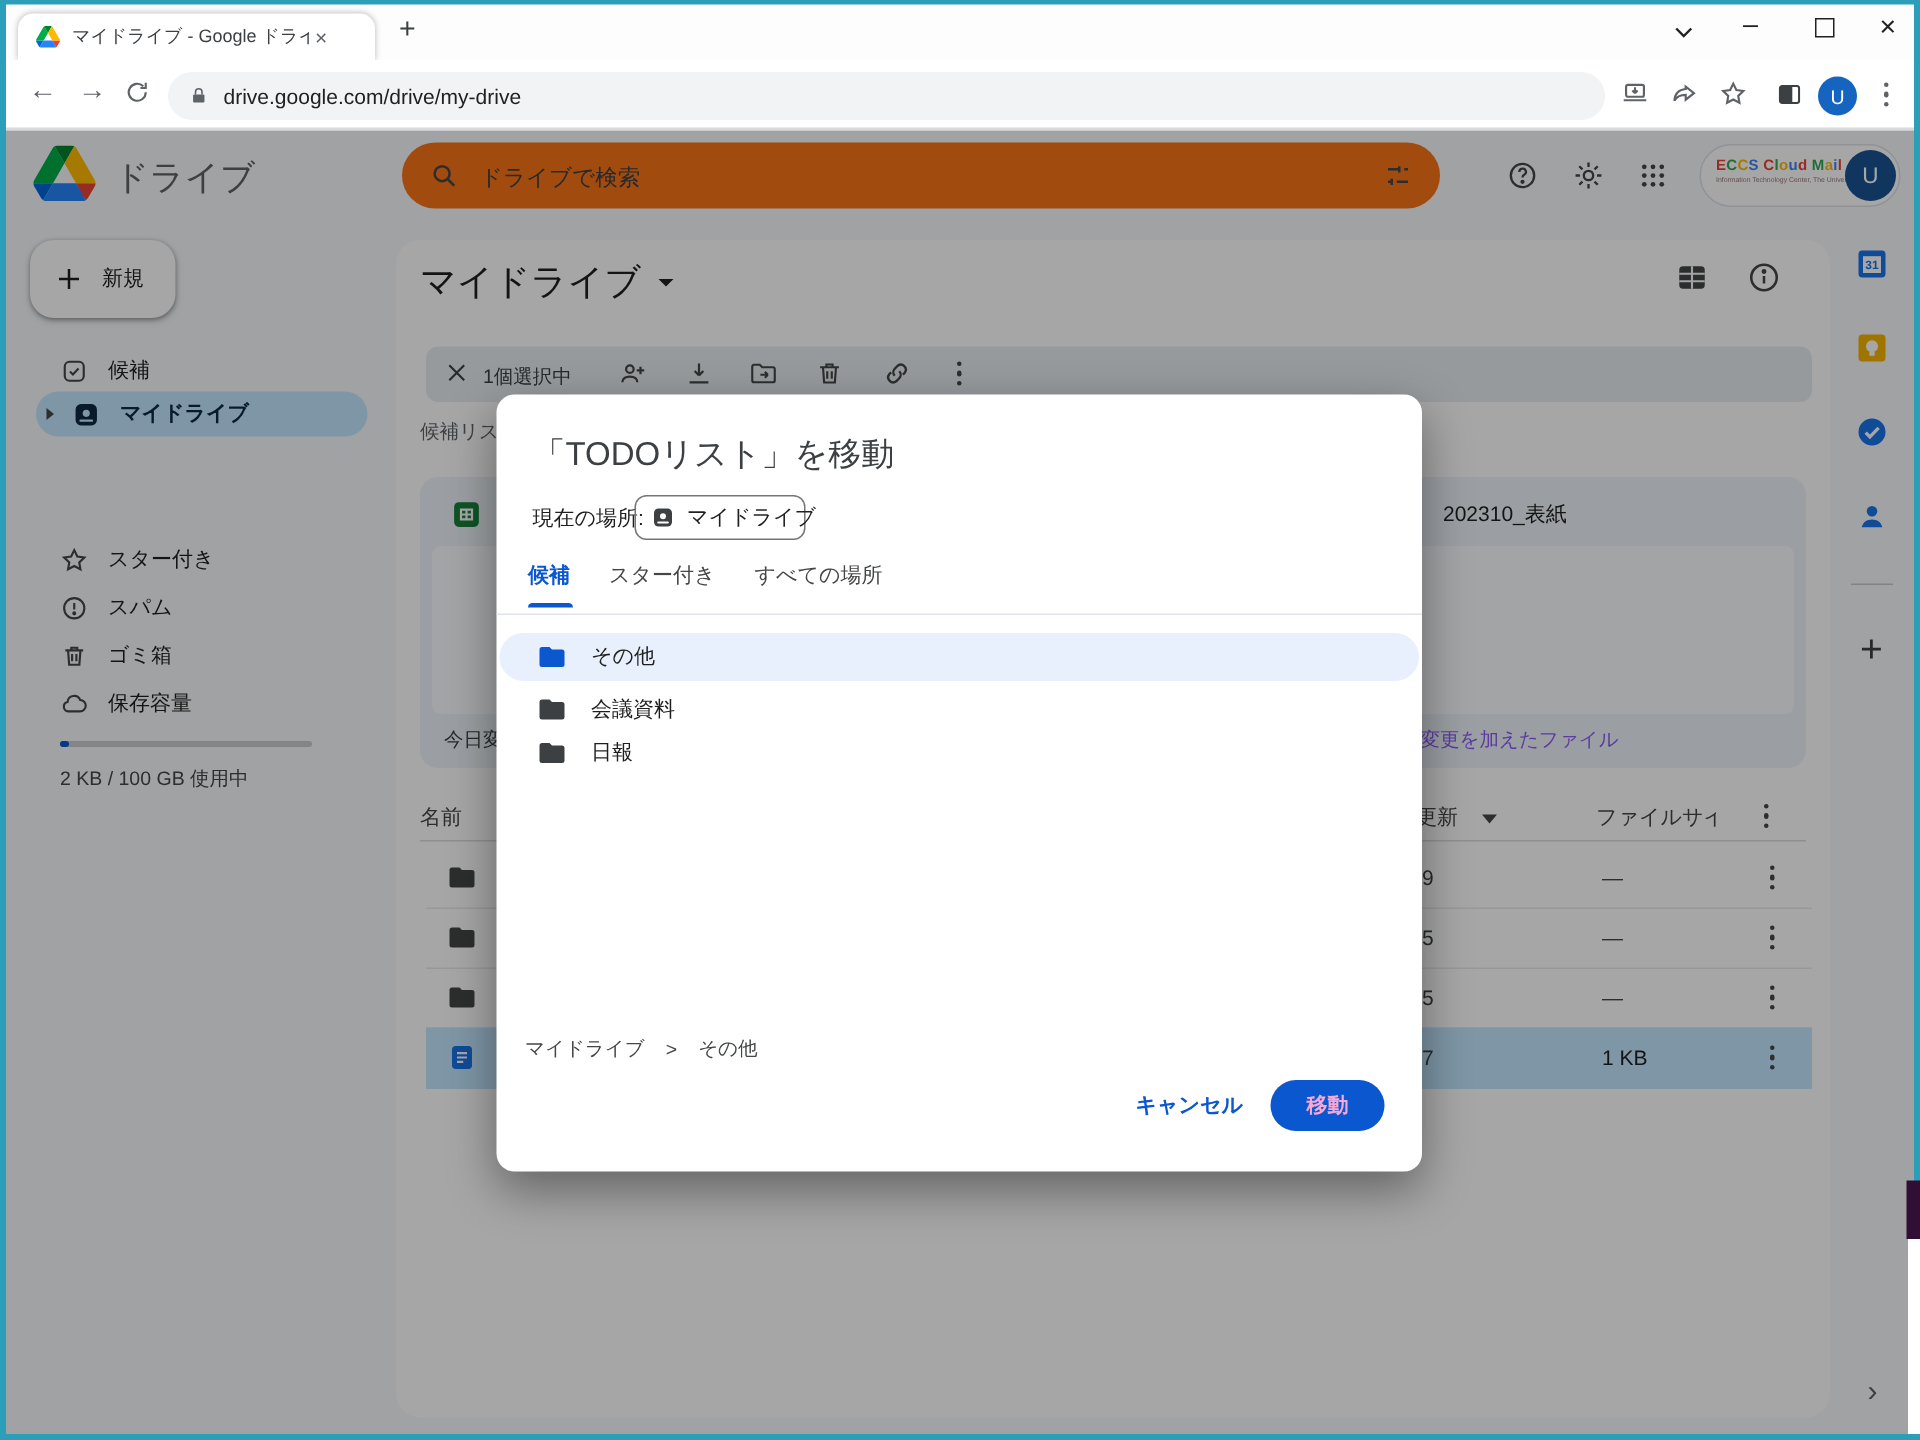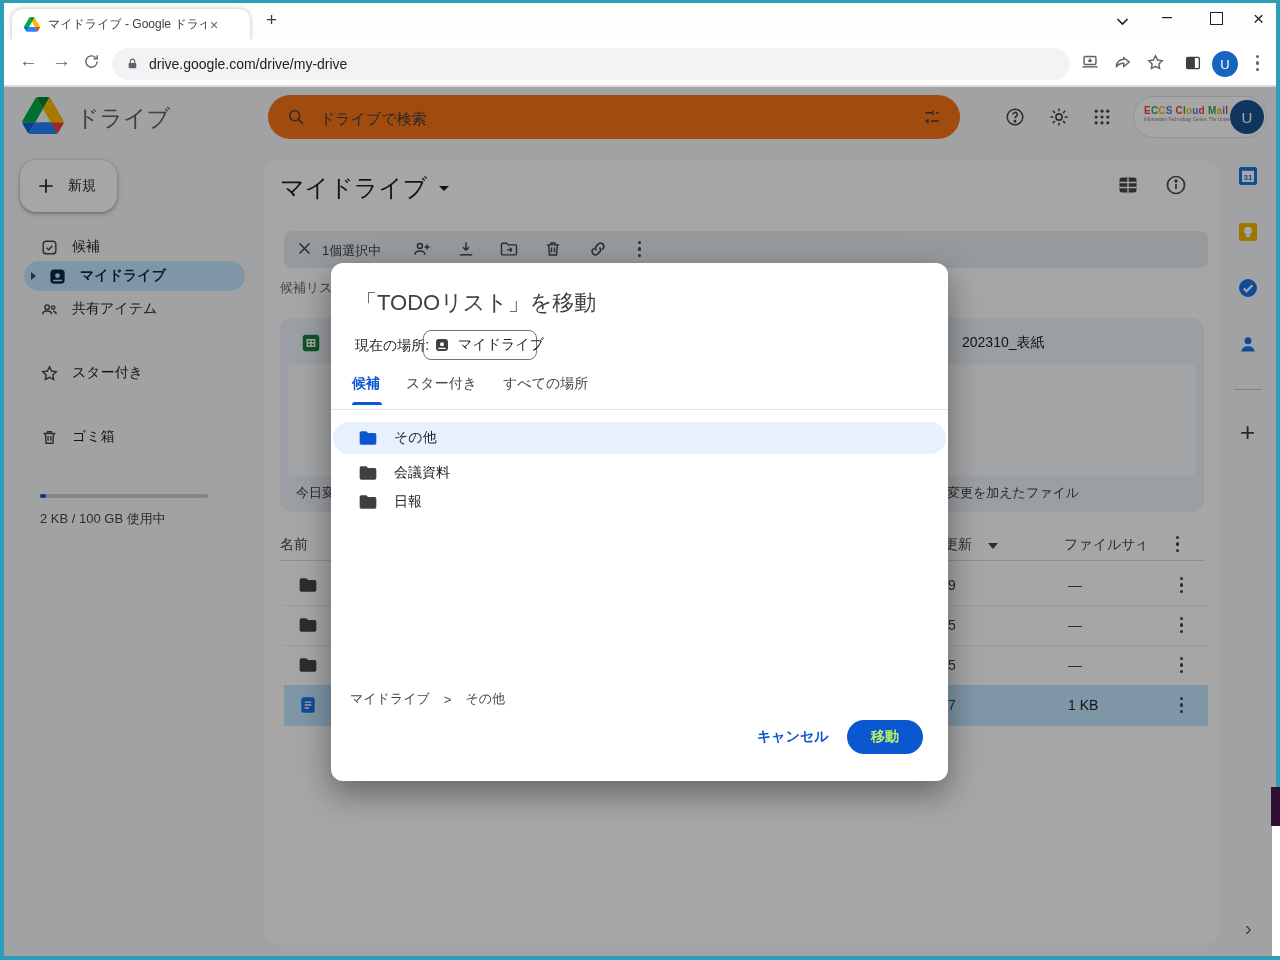--- a/index.html
+++ b/index.html
@@ -65,21 +65,21 @@
   .dlg-chip{position:absolute;left:92px;top:67px;width:114px;height:30px;border:1px solid #747775;border-radius:8px;
             box-sizing:border-box;display:flex;align-items:center;}
   .dlg-tab{font-size:14px;color:#444746;}
   .dlg-tab.active{color:#0b57d0;font-weight:bold;}
   .dfolder{position:absolute;left:2px;width:613px;height:32px;display:flex;align-items:center;}
   .dfolder.sel{background:#e8f0fe;border-radius:16px;}
   .dfolder .lb{margin-left:16px;font-size:14px;color:#1f1f1f;}
   .crumb{font-size:13px;color:#444746;}
   .btn-cancel{position:absolute;left:757px;top:728px;font-size:14px;font-weight:bold;color:#0b57d0;z-index:101;}
   .btn-move{position:absolute;left:847px;top:720px;width:76px;height:34px;background:#0b57d0;border-radius:17px;
-            color:#bef264;font-size:14px;font-weight:bold;display:flex;align-items:center;justify-content:center;z-index:101;}
+            color:#f9a8d4;font-size:14px;font-weight:bold;display:flex;align-items:center;justify-content:center;z-index:101;}
 </style>
 </head>
 <body>
 
 <div>
 
   <div class="abs border" style="left:0;top:0;width:1280px;height:3px;"></div>
   <div class="abs border" style="left:0;top:0;width:4px;height:960px;"></div>
   <div class="abs border" style="left:1276px;top:0;width:4px;height:960px;"></div>
   <div class="abs border" style="left:0;top:956px;width:1280px;height:4px;"></div>
@@ -246,47 +246,54 @@
       <span class="tri-r" style="margin-left:7px;"></span>
       <span class="ic" style="margin-left:12px;color:#0f2a43;">
           <svg width="19" height="19" viewBox="0 0 24 24">
             <rect x="3" y="3" width="18" height="18" rx="4.5" fill="currentColor"></rect>
             <circle cx="12" cy="10.8" r="3" fill="#c2e7ff"></circle>
             <rect x="6.2" y="16" width="11.6" height="1.9" rx=".95" fill="#c2e7ff"></rect>
           </svg>
         </span>
       <span class="lb nw">マイドライブ</span>
     </div>
-    <div class="abs sbitem" style="top:207px;">
-      <span class="ic">
-          <svg width="19" height="19" viewBox="0 0 24 24" fill="none" stroke="currentColor" stroke-width="1.8">
-            <circle cx="9" cy="9" r="2.8"></circle>
-            <path d="M3.5 18c0-2.6 2.5-4 5.5-4s5.5 1.4 5.5 4"></path>
-            <circle cx="16.6" cy="9.6" r="2.2"></circle>
-            <path d="M16.5 14.2c2.5.3 4 1.6 4 3.8"></path>
-          </svg>
-        </span>
-      <span class="lb nw">共有アイテム</span>
-    </div>
     <div class="abs sbitem" style="top:271px;">
       <span class="ic">
           <svg width="19" height="19" viewBox="0 0 24 24" fill="none" stroke="currentColor" stroke-width="1.8">
             <path d="M12 3.5l2.6 5.4 5.9.8-4.3 4.1 1 5.8-5.2-2.8-5.2 2.8 1-5.8L3.5 9.7l5.9-.8z"></path>
           </svg>
         </span>
       <span class="lb nw">スター付き</span>
+    </div>
+    <div class="abs sbitem" style="top:303px;">
+      <span class="ic">
+          <svg width="19" height="19" viewBox="0 0 24 24" fill="none" stroke="currentColor" stroke-width="1.8">
+            <circle cx="12" cy="12" r="8.5"></circle>
+            <path d="M12 7.5v5.5"></path>
+            <circle cx="12" cy="16.3" r="0.8" fill="currentColor"></circle>
+          </svg>
+        </span>
+      <span class="lb nw">スパム</span>
     </div>
     <div class="abs sbitem" style="top:335px;">
       <span class="ic">
           <svg width="19" height="19" viewBox="0 0 24 24" fill="none" stroke="currentColor" stroke-width="1.8">
             <path d="M4.5 7h15M9.5 7V4.8h5V7M6.8 7l.9 12.2h8.6L17.2 7"></path>
             <path d="M10.2 10.2v6M13.8 10.2v6"></path>
           </svg>
         </span>
       <span class="lb nw">ゴミ箱</span>
+    </div>
+    <div class="abs sbitem" style="top:367px;">
+      <span class="ic">
+          <svg width="19" height="19" viewBox="0 0 24 24" fill="none" stroke="currentColor" stroke-width="1.8">
+            <path d="M7 18a4 4 0 0 1-.6-7.9A5.5 5.5 0 0 1 17 8.4 4.3 4.3 0 0 1 16.8 18H7z"></path>
+          </svg>
+        </span>
+      <span class="lb nw">保存容量</span>
     </div>
     <div class="abs" style="left:36px;top:407px;width:168px;height:4px;border-radius:2px;background:#c9cdd1;">
       <div style="width:6px;height:4px;border-radius:2px;background:#0b57d0;"></div>
     </div>
     <span class="abs nw" style="left:36px;top:423px;font-size:13px;color:#444746;">2 KB / 100 GB 使用中</span>
 
     <div class="abs panel" style="left:260px;top:73px;"></div>
 
     <div class="abs" style="left:276px;top:84px;height:34px;display:flex;align-items:center;">
       <span class="nw" style="font-size:24px;color:#1f1f1f;">マイドライブ</span>
@@ -360,21 +367,21 @@
             <path d="M8 8.5h8v7H8z" fill="none" stroke="#fff" stroke-width="1.6"></path>
             <path d="M8 12h8M12 8.5v7" stroke="#fff" stroke-width="1.6"></path>
           </svg>
       </span>
       <div class="preview"></div>
       <span class="abs nw" style="left:16px;top:166px;font-size:13px;color:#3c4043;">今日変</span>
     </div>
     <div class="abs card" style="left:744px;top:231px;width:456px;height:194px;">
       <span class="abs nw" style="left:214px;top:16px;font-size:14px;color:#1f1f1f;">202310_表紙</span>
       <div class="preview"></div>
-      <span class="abs nw" style="left:199px;top:166px;font-size:13px;color:#404040;">変更を加えたファイル</span>
+      <span class="abs nw" style="left:199px;top:166px;font-size:13px;color:#8b5cf6;">変更を加えたファイル</span>
     </div>
 
     <span class="abs thead nw" style="left:276px;top:449px;">名前</span>
     <span class="abs thead nw" style="left:940px;top:449px;">更新</span>
     <span class="abs" style="left:984px;top:456px;width:0;height:0;border-left:5px solid transparent;border-right:5px solid transparent;border-top:6px solid #444746;"></span>
     <span class="abs thead nw" style="left:1060px;top:449px;width:80px;overflow:hidden;">ファイルサイ</span>
     <span class="abs kebab" style="left:1172px;top:449px;color:#444746;">
         <i></i>
         <i></i>
         <i></i>

